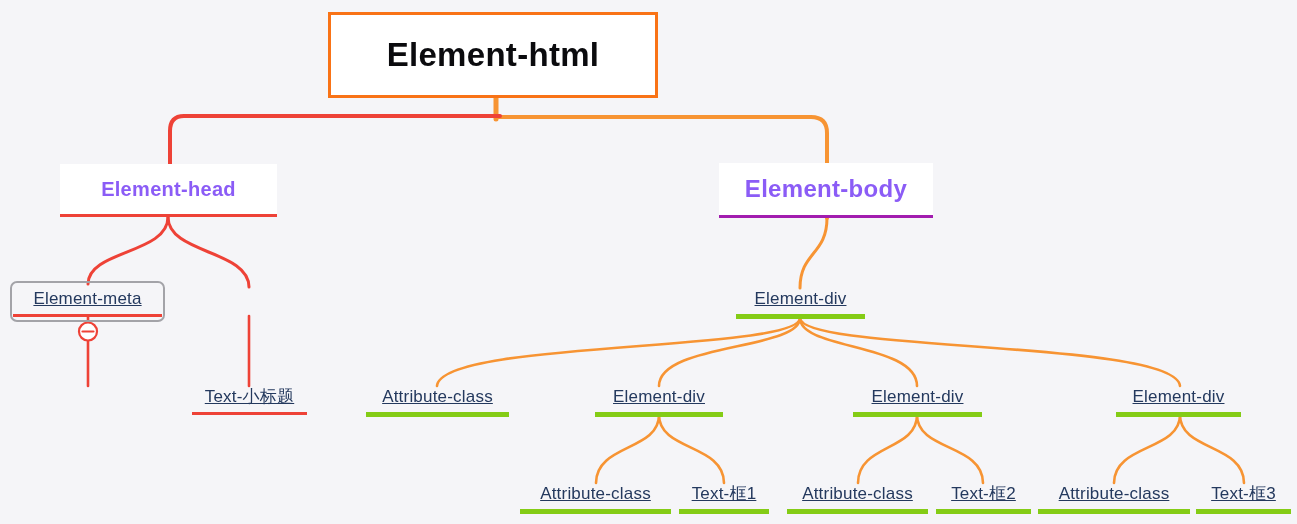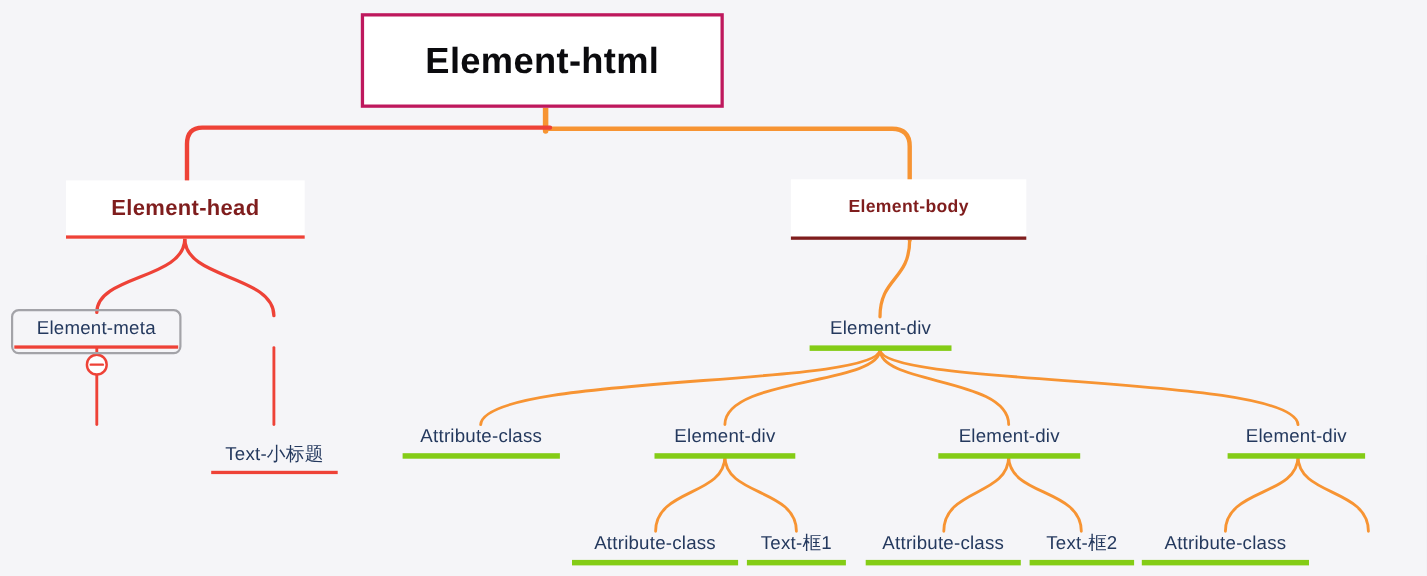--- a/index.html
+++ b/index.html
@@ -10,51 +10,51 @@
   }
   .edges{position:absolute;left:0;top:0;width:1297px;height:524px;}
   .edge{fill:none;stroke-linecap:round;}
   .edge.red{stroke:#ee4237;}
   .edge.orange{stroke:#f79433;}
   .lvl1{stroke-width:4px;}
   .lvl2{stroke-width:3px;}
   .lvl3{stroke-width:2.6px;}
   .box{
     position:absolute;display:flex;align-items:center;justify-content:center;
-    background:#ffffff;color:#7f1d1d;font-weight:bold;letter-spacing:.3px;
+    background:#ffffff;color:#8b5cf6;font-weight:bold;letter-spacing:.3px;
     box-sizing:border-box;
   }
   .root-box{
     left:328px;top:12px;width:330px;height:86px;
-    border:3px solid #be185d;color:#0b0b0e;font-size:33px;z-index:3;
+    border:3px solid #f97316;color:#0b0b0e;font-size:33px;z-index:3;
   }
   .head-box{
     left:60px;top:164px;width:217px;height:53px;
     border-bottom:3px solid #ee4237;font-size:20px;z-index:3;
   }
   .body-box{
     left:719px;top:163px;width:214px;height:55px;
-    border-bottom:3px solid #7f1d1d;font-size:16px;z-index:3;
+    border-bottom:3px solid #a21caf;font-size:24px;z-index:3;
   }
   .node{
     position:absolute;box-sizing:border-box;text-align:center;
     color:#24395e;font-size:17px;letter-spacing:.2px;line-height:22px;
-    padding-bottom:4px;z-index:2;
+    padding-bottom:4px;z-index:2;text-decoration:underline;
   }
   .node.red{border-bottom:3px solid #ee4237;}
   .node.orange{border-bottom:5px solid #84cc16;}
   .select-frame{
     position:absolute;left:10px;top:281px;width:155px;height:41px;
     border:2px solid #a3a3a8;border-radius:7px;box-sizing:border-box;z-index:1;
   }
   
   .n-meta      {left:13px;  top:288px;width:149px;}
   .n-title     {left:182px; top:288px;width:140px;}
   .n-charset   {left:8px;   top:386px;width:163px;}
-  .n-subtitle  {left:192px; top:386px;width:115px;margin-top:16px;}
+  .n-subtitle  {left:192px; top:386px;width:115px;}
   .n-divmain   {left:736px; top:288px;width:129px;}
   .n-attrmain  {left:366px; top:386px;width:143px;}
   .n-diva      {left:595px; top:386px;width:128px;}
   .n-divb      {left:853px; top:386px;width:129px;}
   .n-divc      {left:1116px;top:386px;width:125px;}
   .n-attra     {left:520px; top:483px;width:151px;}
   .n-texta     {left:679px; top:483px;width:90px;}
   .n-attrb     {left:787px; top:483px;width:141px;}
   .n-textb     {left:936px; top:483px;width:95px;}
   .n-attrc     {left:1038px;top:483px;width:152px;}
@@ -112,14 +112,15 @@
   <div class="node orange n-divmain">Element-div</div>
   <div class="node orange n-attrmain">Attribute-class</div>
   <div class="node orange n-diva">Element-div</div>
   <div class="node orange n-divb">Element-div</div>
   <div class="node orange n-divc">Element-div</div>
   <div class="node orange n-attra">Attribute-class</div>
   <div class="node orange n-texta">Text-框1</div>
   <div class="node orange n-attrb">Attribute-class</div>
   <div class="node orange n-textb">Text-框2</div>
   <div class="node orange n-attrc">Attribute-class</div>
+  <div class="node orange n-textc">Text-框3</div>
 
 </div>
 
 </body></html>

